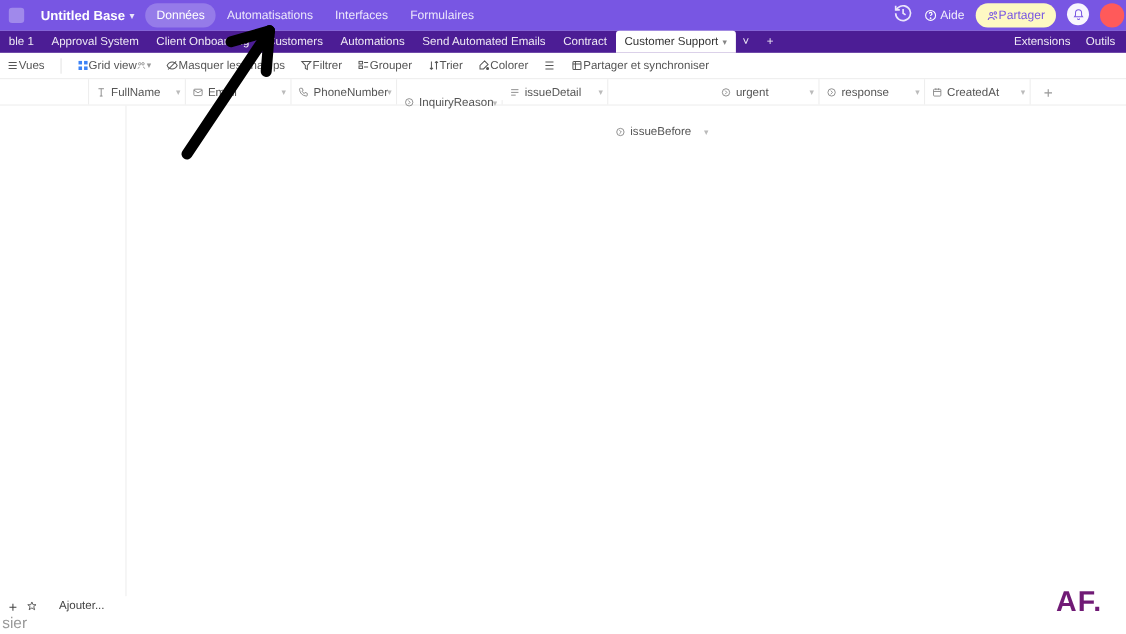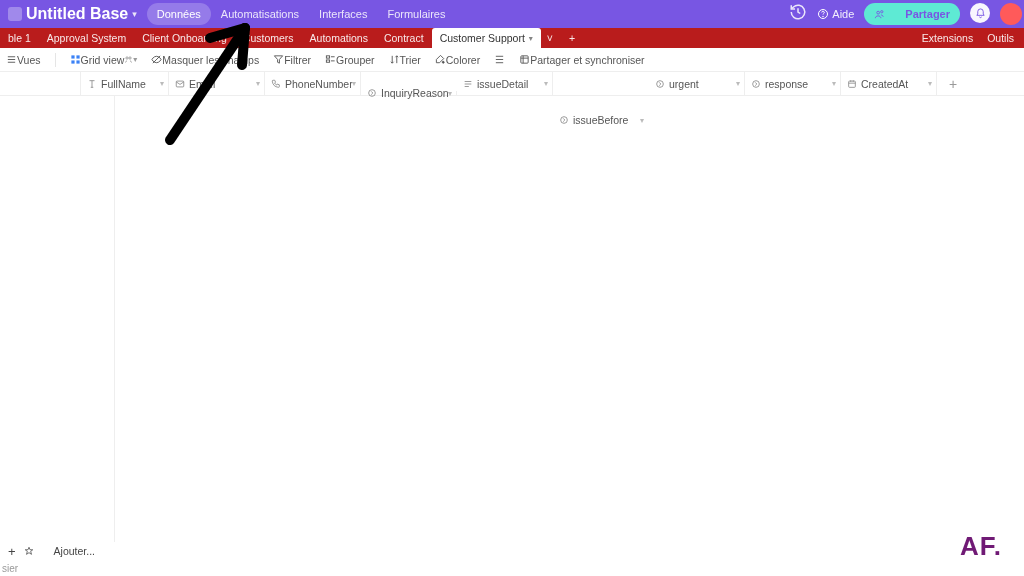--- a/index.html
+++ b/index.html
@@ -1,30 +1,30 @@
 <!DOCTYPE html>
 <html><head>
 <meta charset="utf-8">
 <style>
   * { box-sizing: border-box; margin: 0; padding: 0; font-family: -apple-system, BlinkMacSystemFont, 'Segoe UI', sans-serif; }
   body { width: 1024px; height: 576px; overflow: hidden; background: #fff; position: relative; font-size: 11px; color: #333; }
 
   .topbar { height: 28px; background: #7856e3; display: flex; align-items: center; padding: 0 8px; color: #fff; }
-  .base-title { font-weight: 600; font-size: 16px; margin-left: 4px; margin-right: 4px; }
+  .base-title { font-weight: 600; font-size: 12px; margin-left: 15px; margin-right: 4px; }
   .chev { font-size: 9px; opacity: .85; margin-right: 10px; }
   .top-tab { padding: 5px 10px; font-size: 11px; border-radius: 12px; cursor: pointer; color: rgba(255,255,255,.85); }
   .top-tab.active { background: rgba(255,255,255,.22); color: #fff; }
   .top-right { margin-left: auto; display: flex; gap: 10px; }
   .icon-btn { width: 18px; height: 18px; display:flex; align-items:center; justify-content:center; opacity:.85; cursor:pointer; }
   .help { display:flex; align-items:center; gap:3px; font-size:11px; color:rgba(255,255,255,.9); cursor:pointer; }
-  .share-btn { background:#5eead4; color:#7856e3; border-radius:12px; padding:3px 10px; display:flex; align-items:center; gap:20px; font-size:11px; font-weight:700; cursor:pointer; }
+  .share-btn { background:#fef9c3; color:#7856e3; border-radius:12px; padding:3px 10px; display:flex; align-items:center; gap:0; font-size:11px; font-weight:400; cursor:pointer; }
   .bell { background:rgba(255,255,255,.95); width:20px; height:20px; border-radius:50%; display:flex; align-items:center; justify-content:center; color:#7856e3; cursor:pointer; }
   .avatar { width:22px; height:22px; border-radius:50%; background:#ff5a5a; margin-right:-6px; cursor:pointer; }
 
-  .tablebar { height: 20px; background: #b91c1c; display:flex; align-items:stretch; color:rgba(255,255,255,.9); font-size:10.5px; }
+  .tablebar { height: 20px; background: #4c1d95; display:flex; align-items:stretch; color:rgba(255,255,255,.9); font-size:10.5px; }
   .ttab { padding: 3px 8px; display:flex; align-items:center; cursor:pointer; white-space:nowrap; }
   .ttab.active { background:#fff; color:#333; border-radius:3px 3px 0 0; display:flex; align-items:center; gap:4px; }
   .ttab-chev { font-size:8px; opacity:.6; }
   .tadd { padding:0 10px; display:flex; align-items:center; cursor:pointer; }
   .tright { margin-left:auto; display:flex; align-items:center; gap:14px; padding-right:10px; }
 
   .toolbar { height:24px; border-bottom:1px solid #eee; display:flex; align-items:center; padding:0 6px; gap:14px; color:#555; font-size:10.5px; }
   .tool { display:flex; align-items:center; gap:0; cursor:pointer; }
   .tool svg { width:11px; height:11px; }
   .vsep { width:1px; height:14px; background:#e5e5e5; }
@@ -34,21 +34,21 @@
   .col { border-right:1px solid #eee; display:flex; align-items:center; padding:0 6px; gap:4px; color:#555; font-size:10.5px; position:relative; cursor:pointer; }
   .col .dd { position:absolute; right:4px; font-size:8px; color:#bbb; }
   .col svg { width:10px; height:10px; flex-shrink:0; }
   .addcol { width:32px; display:flex; align-items:center; justify-content:center; color:#999; cursor:pointer; font-size:14px; }
 
   .gridbody { position:absolute; left:0; right:0; top:96px; bottom:34px; }
   .firstcol-line { position:absolute; left:114px; top:0; bottom:0; width:1px; background:#eee; }
 
   .bottombar { position:absolute; left:0; bottom:16px; height:18px; display:flex; align-items:center; padding-left:8px; gap:8px; font-size:10.5px; color:#444; }
   .addrow { display:flex; align-items:center; gap:20px; cursor:pointer; }
-  .tinytxt { position:absolute; left:2px; bottom:2px; font-size:10px; color:#999; }
+  .tinytxt { position:absolute; left:2px; bottom:2px; font-size:14px; color:#999; }
 
   .watermark { position:absolute; right:22px; bottom:14px; font-size:26px; font-weight:700; color:#701a75; letter-spacing:1px; }
 
   .arrow-overlay { position:absolute; left:150px; top:10px; width:130px; height:140px; pointer-events:none; }
 </style>
 </head>
 <body>
 
 <div class="topbar">
   <span style="width:14px;height:14px;background:rgba(255,255,255,.3);border-radius:3px;"></span>
@@ -93,20 +93,21 @@
   </div>
 </div>
 
 <div class="tablebar" id="tablebar">
 
 <span class="ttab">ble 1</span>
     <span class="ttab">Approval System</span>
     <span class="ttab">Client Onboarding</span>
     <span class="ttab">Customers</span>
     <span class="ttab">Automations</span>
+    <span class="ttab">Send Automated Emails</span>
     <span class="ttab">Contract</span>
     <span class="ttab active">Customer Support<span class="ttab-chev">▾</span></span>
     <span class="ttab" style="padding: 3px 6px;">˅</span>
     <span class="tadd">+</span>
     <div class="tright">
       <span style="cursor: pointer;">Extensions</span>
       <span style="cursor: pointer;">Outils</span>
     </div>
   </div>
 

